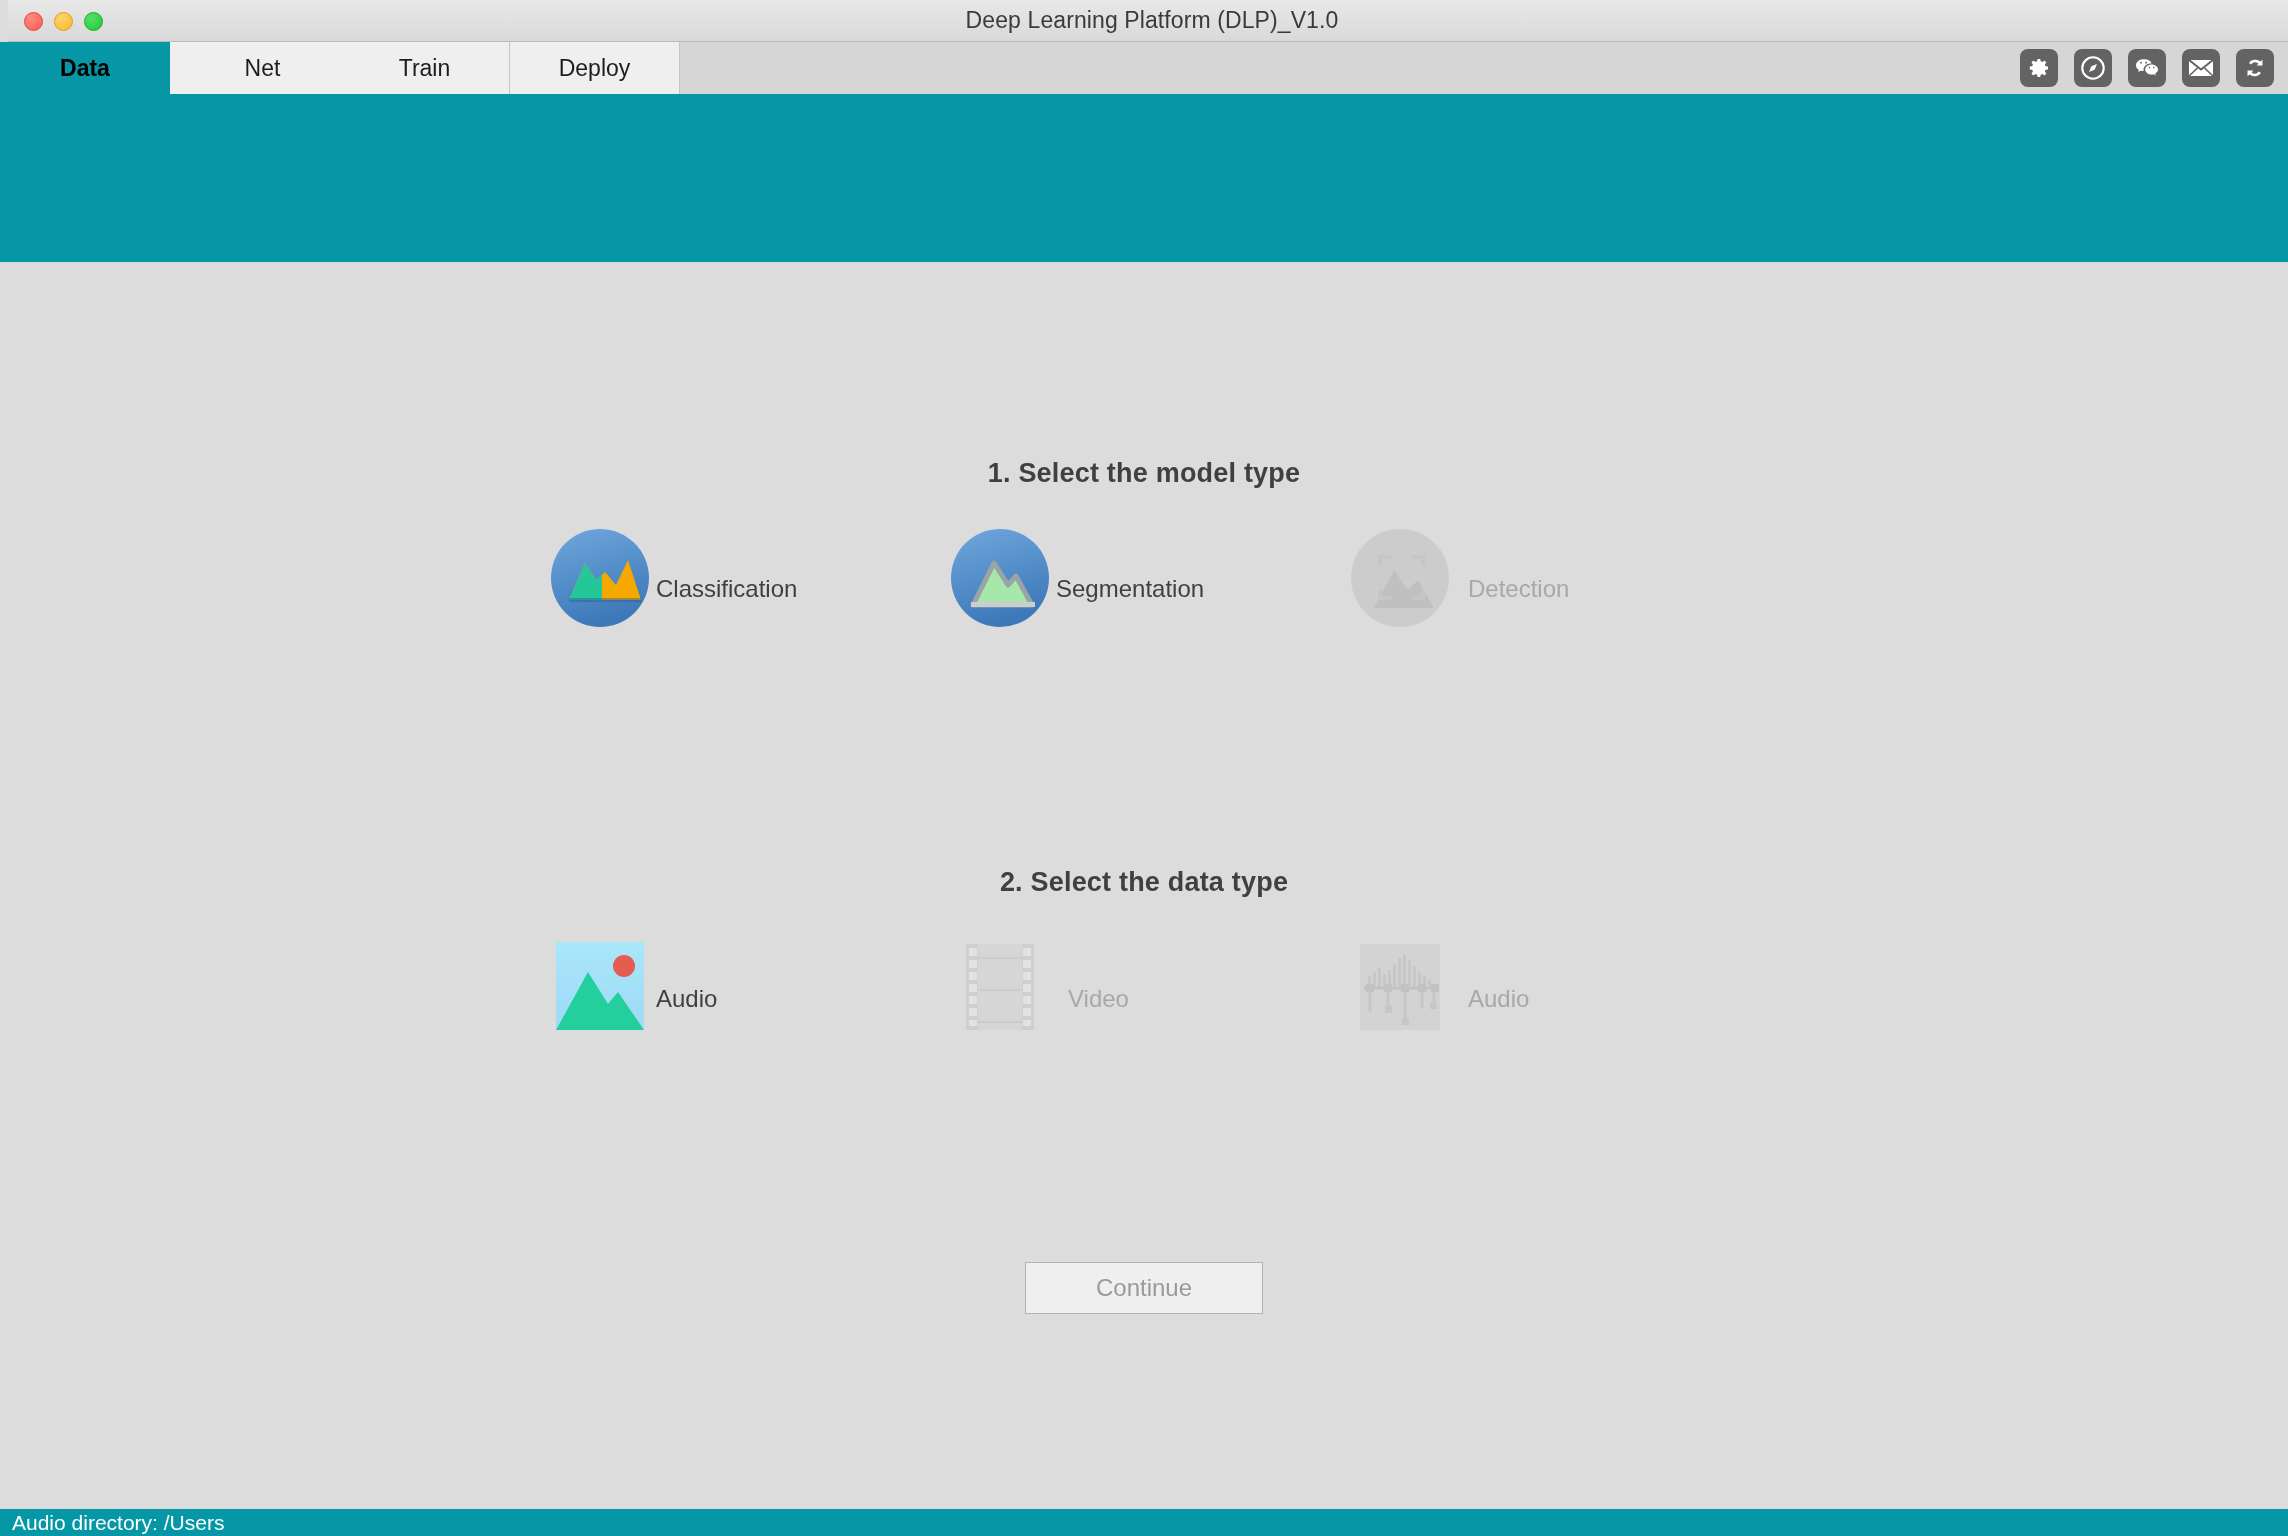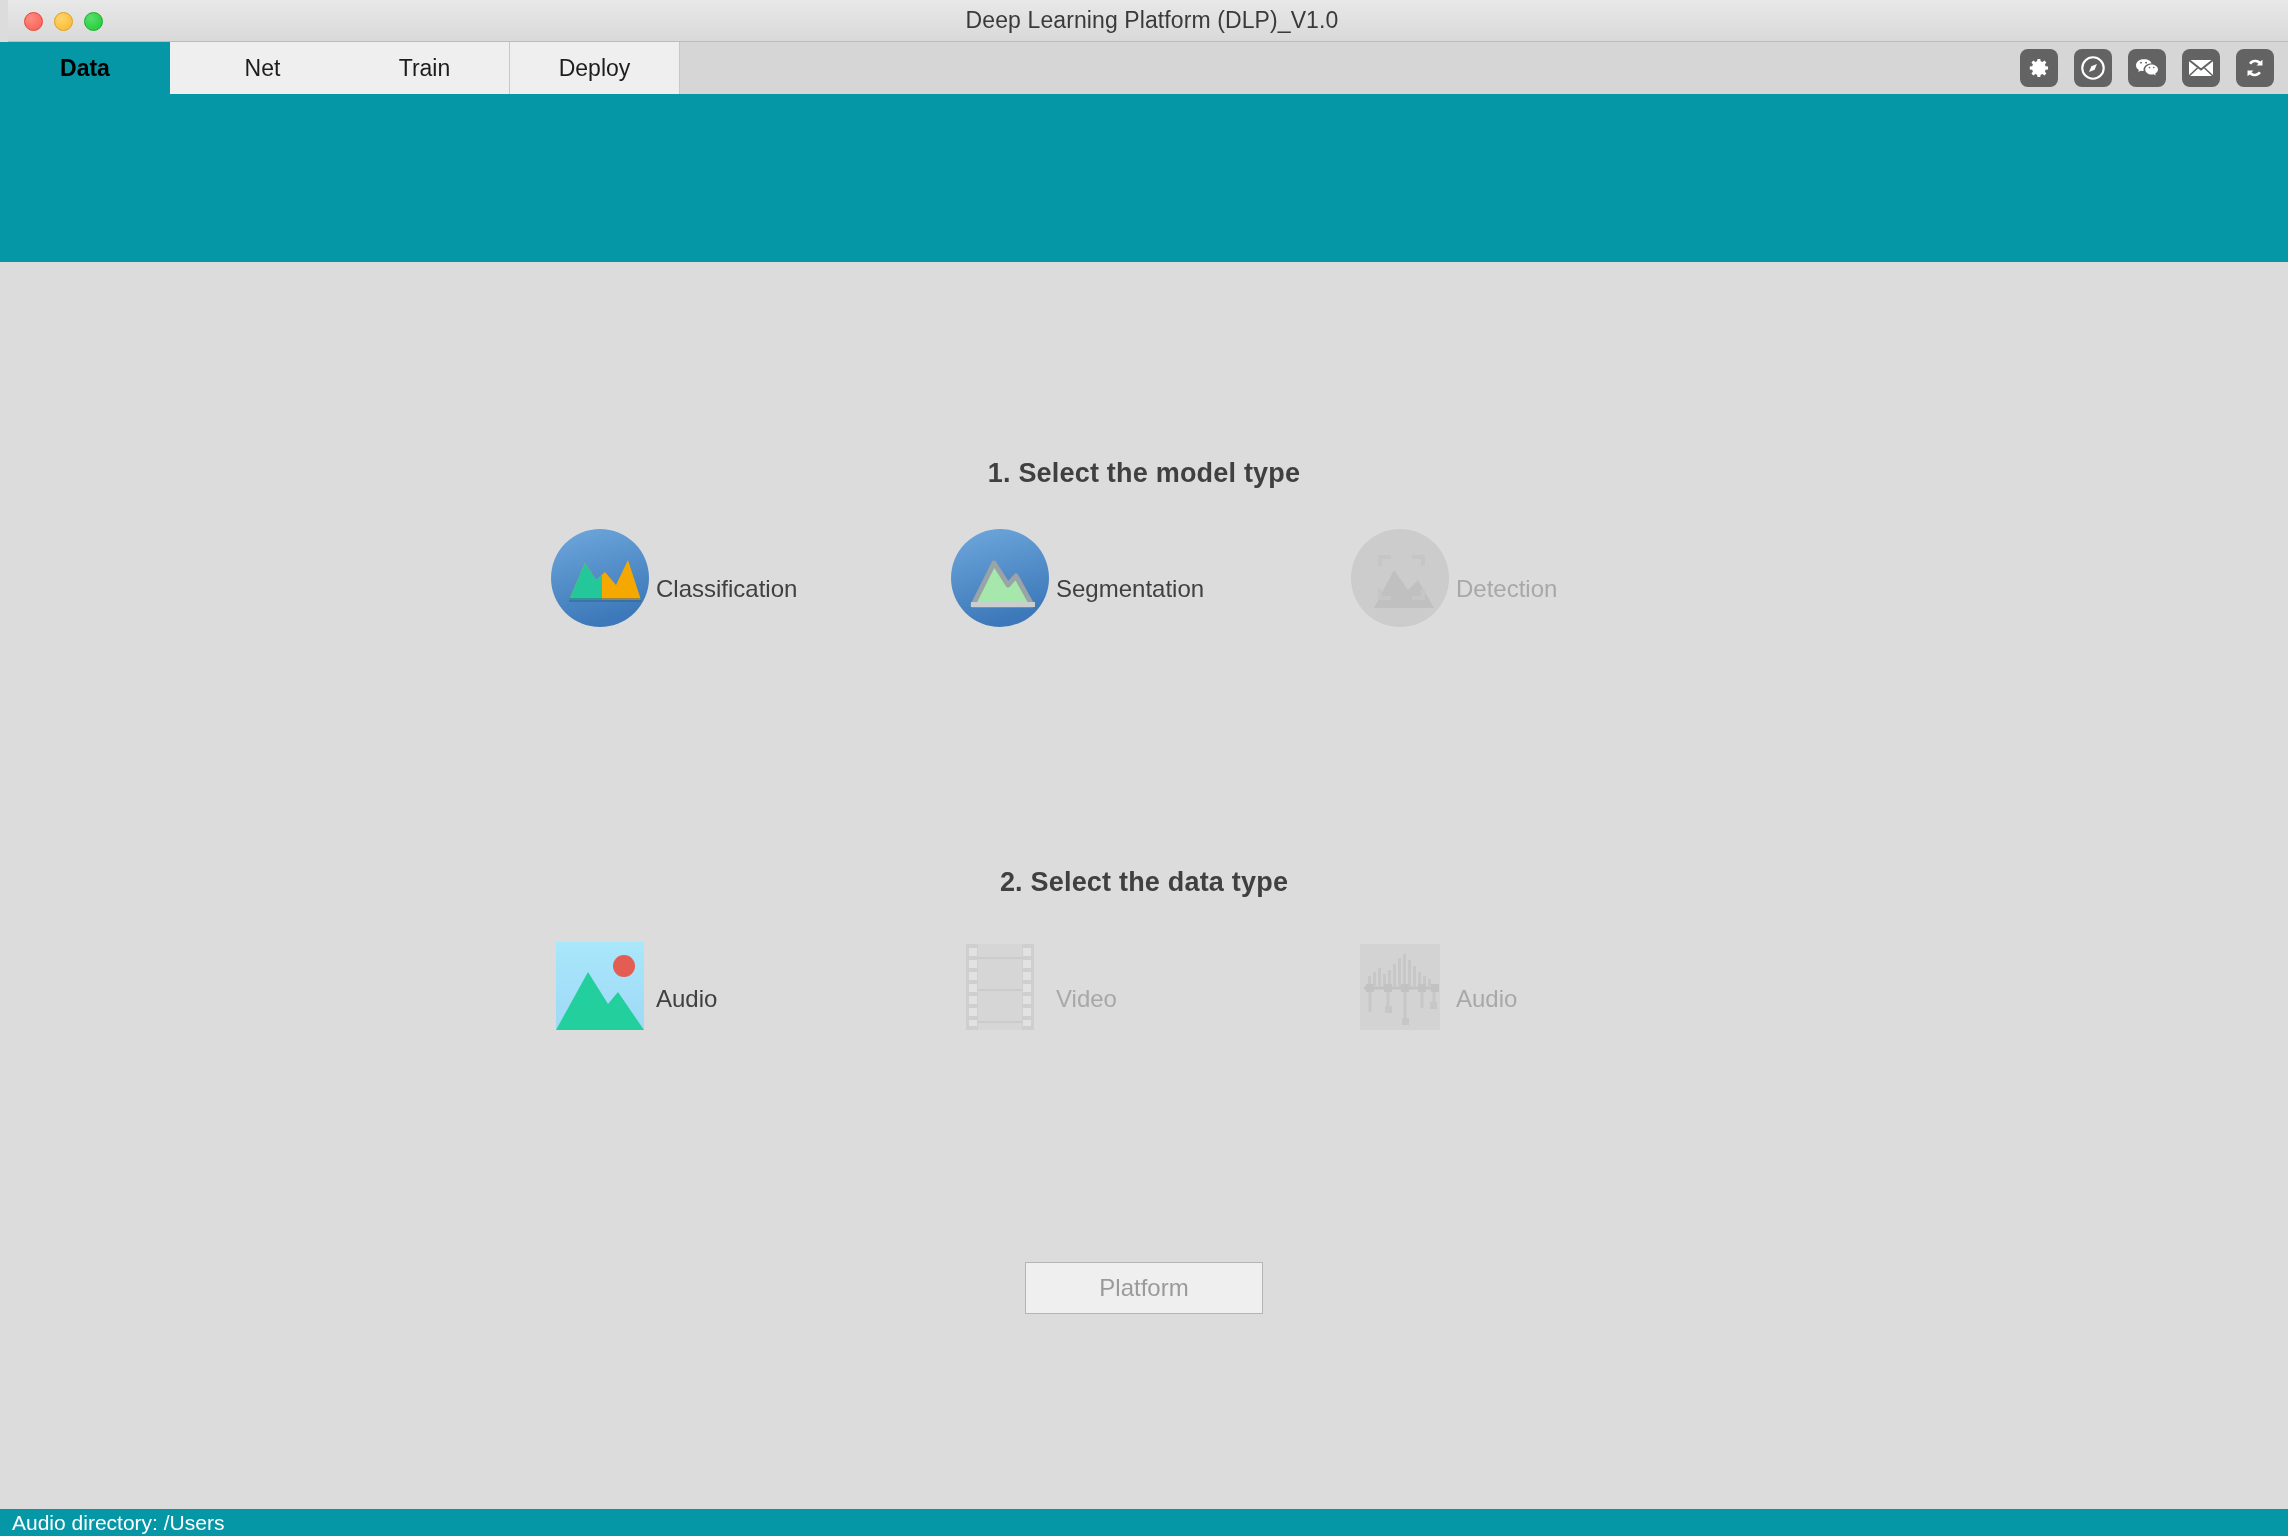--- a/index.html
+++ b/index.html
@@ -92,21 +92,21 @@
     display: flex; justify-content: center;
   }
   #model-row { top: 260px; }
   #data-row  { top: 670px; }
 
   .option {
     width: 400px;
     display: flex; align-items: center;
     cursor: pointer;
   }
-  .option.disabled { cursor: default; }
+  .option.disabled { cursor: default; gap: 12px; }
   .option-label {
     margin-top: 22px;
     font-size: 24px; color: #404040;
   }
   .option.disabled .option-label { color: #a8a8a8; }
 
   .icon-slot { width: 112px; height: 112px; position: relative; }
 
   
   .continue-wrap { position: absolute; top: 1000px; left: 0; width: 2288px; display: flex; justify-content: center; }
@@ -369,19 +369,19 @@
             <rect x="58" y="86" width="7" height="7"></rect>
             <rect x="86" y="70" width="7" height="7"></rect>
           </g>
         </svg>
       </div>
       <div class="option-label">Audio</div>
     </div>
   </div>
 
   <div class="continue-wrap">
-    <button class="continue-btn">Platform</button>
+    <button class="continue-btn">Continue</button>
   </div>
 </div>
 
 <div class="statusbar">
   <span class="status-text">Audio directory:  /Users</span>
 </div>
 
 </body></html>

